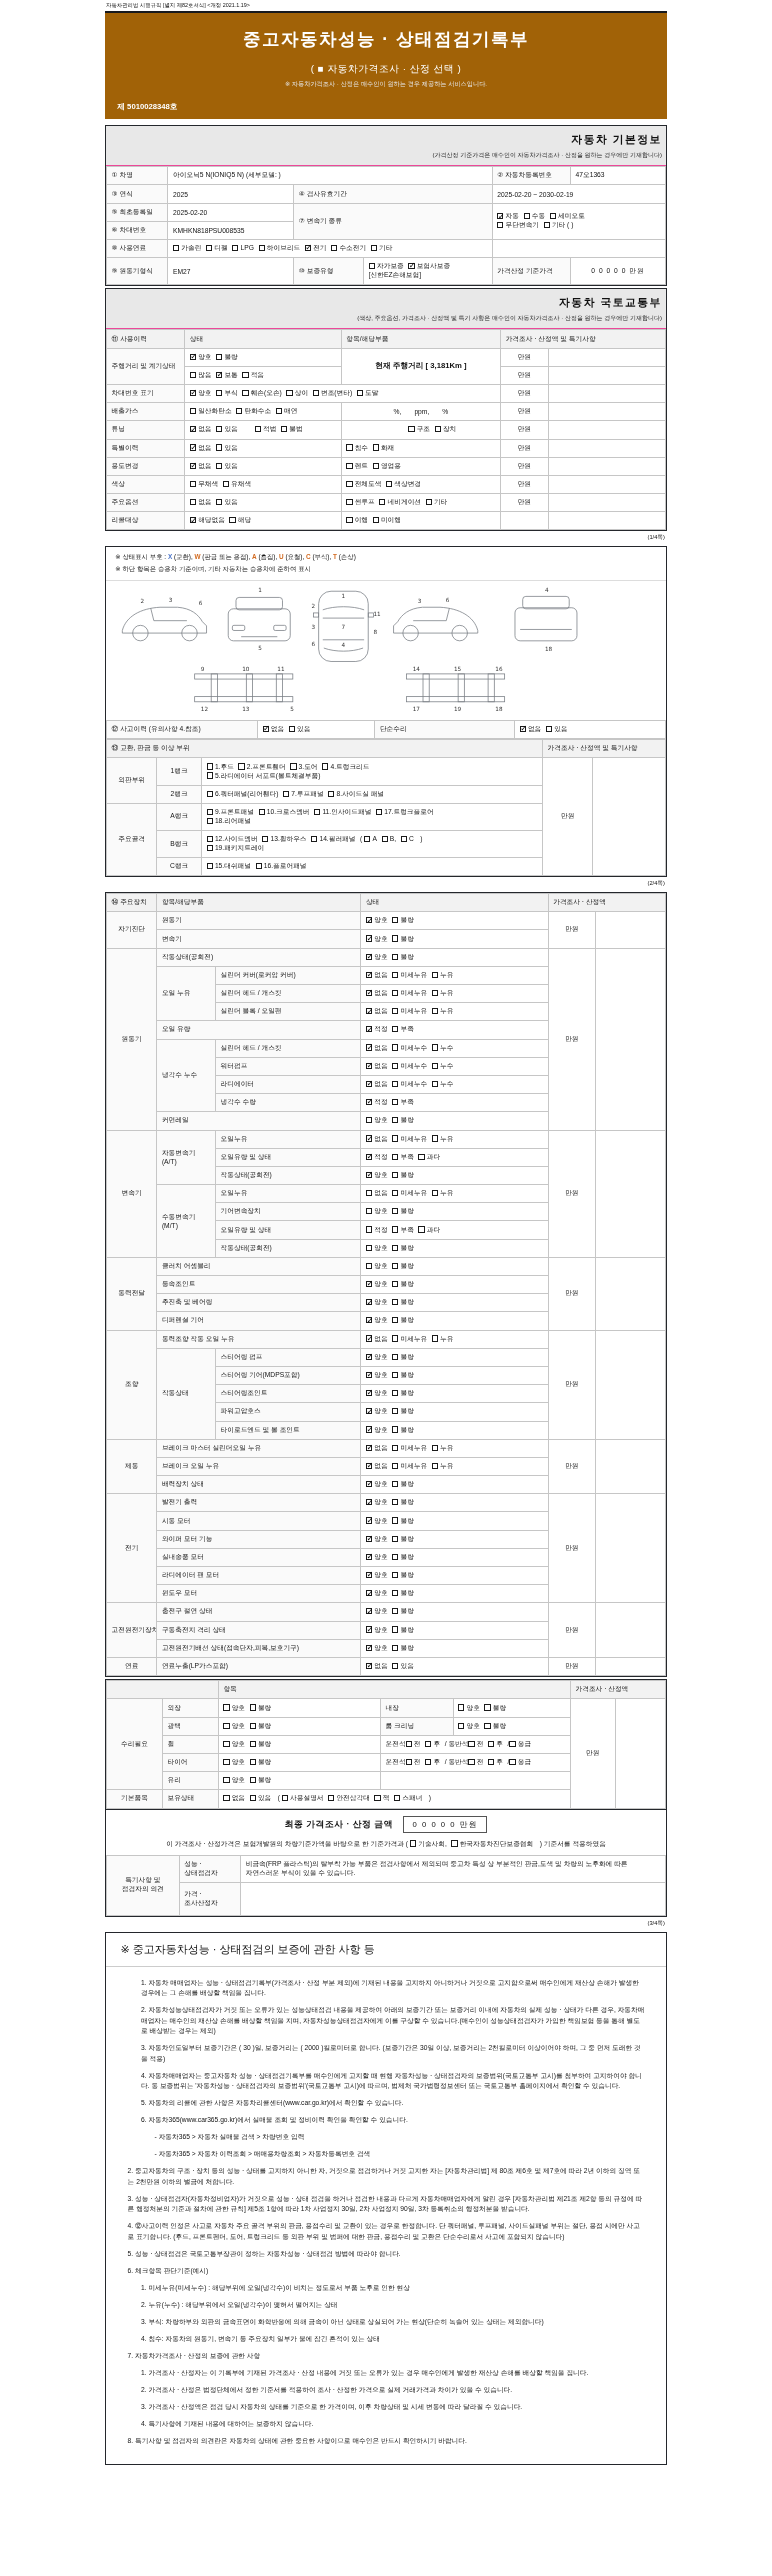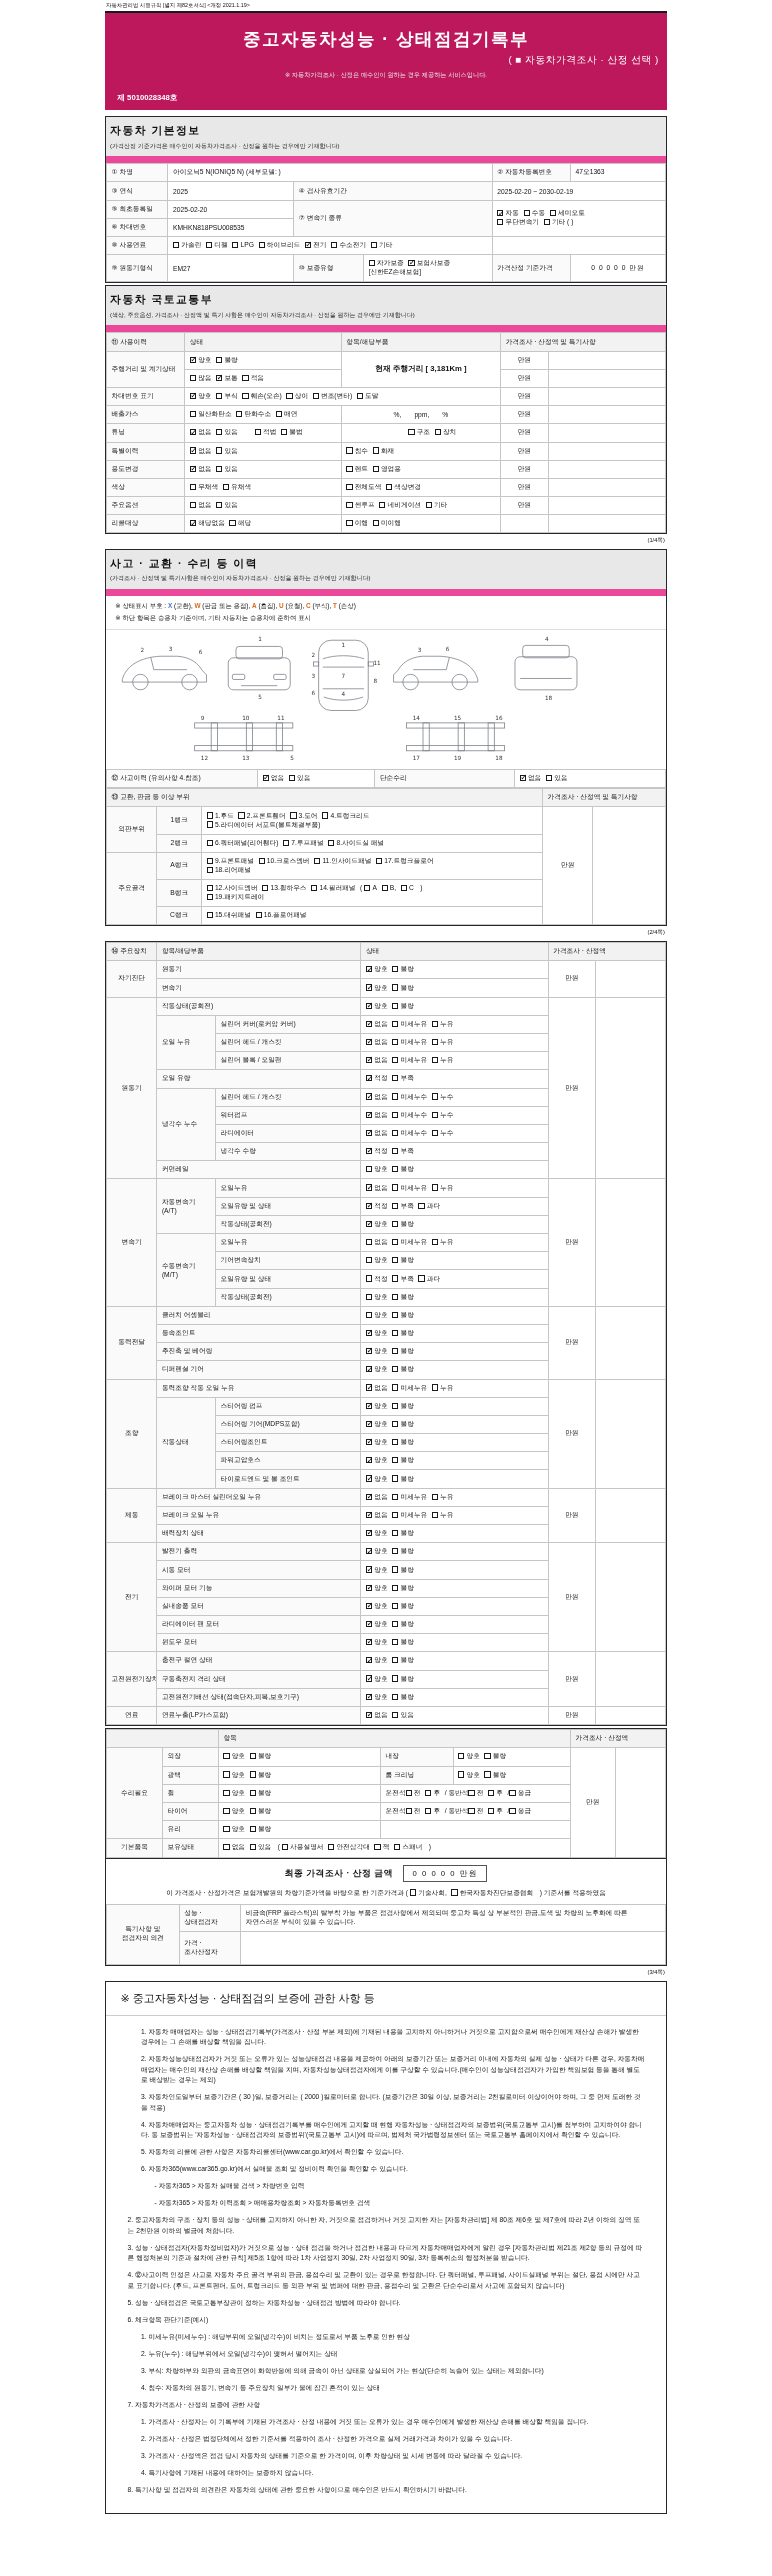--- a/index.html
+++ b/index.html
@@ -1,26 +1,26 @@
 <!DOCTYPE html>
 <html style="font-size:8.2px"><head>
 <meta charset="utf-8">
 <style>
   *{box-sizing:border-box;}
   body{margin:0;background:#ffffff;color:#111;font-family:"Liberation Sans","DejaVu Sans",sans-serif;}
   .wrap{width:562px;margin:0 auto;padding-top:1px;}
   .topnote{font-size:5.4px;padding:1px 1px 1.5px;color:#111;}
-  .hband{background:#be185d;color:#fff;padding:14.4px 8.2px 7.2px;border-top:2.1px solid #17191d;margin-bottom:6.2px;}
+  .hband{background:#a16207;color:#fff;padding:14.4px 8.2px 7.2px;border-top:2.1px solid #17191d;margin-bottom:6.2px;}
   .hband h1{margin:0;text-align:center;font-size:17.5px;letter-spacing:1.5px;font-weight:bold;}
-  .hband .sub1{text-align:right;font-size:9.8px;margin-top:3px;letter-spacing:0.5px;}
+  .hband .sub1{text-align:center;font-size:9.8px;margin-top:12px;letter-spacing:0.5px;}
   .hband .sub2{text-align:center;font-size:6.2px;margin-top:4.6px;color:#e6e6e6;}
   .docno{font-size:7.7px;font-weight:bold;margin-top:12.4px;padding-left:4.1px;}
   .box{border:1.5px solid #24272c;border-left-width:1px;border-right-width:1px;background:#fff;margin:0 0 2.1px;}
   .pagemark{text-align:right;font-size:5.7px;padding:0.5px 2.1px 4.1px;color:#111;}
-  .sechead{background:#e8e8e8;border-bottom:7px solid #ec4899;text-align:left;padding:6.7px 4.1px 5.7px;}
+  .sechead{background:#e8e8e8;border-bottom:1px solid #ec4899;text-align:right;padding:6.7px 4.1px 5.7px;}
   .sechead h2{margin:0;font-size:10.8px;letter-spacing:1.5px;font-weight:bold;}
   .sechead .sub{font-size:6px;margin-top:3.6px;color:#222;}
   table.grid{width:100%;border-collapse:collapse;table-layout:fixed;}
   table.grid td{border:0.5px solid #c6c6c6;padding:4.1px 4.6px;font-size:6.7px;background:#fff;vertical-align:middle;word-break:keep-all;overflow:hidden;}
   table.grid td.th{background:#f2f2f2;}
   table.grid td.lab{background:#fafafa;}
   table.grid td.glab{background:#fafafa;text-align:center;}
   table.grid td.unit{text-align:center;}
   table.grid td.ctr{text-align:center;}
   table.grid td.mil{font-weight:bold;font-size:7.7px;text-align:center;margin-left:47px;}
@@ -202,24 +202,20 @@
             <td class=""><span class="cbw"><span class="cb"></span><span class="cbl">이행</span></span><span class="cbw"><span class="cb"></span><span class="cbl">미이행</span></span></td>
             <td class=""></td>
             <td class=""></td>
           </tr>
         </tbody>
       </table>
   </div>
   <div class="pagemark">(1/4쪽)</div>
 
   <div class="box">
-    <div class="sechead">
-      <h2>사고 · 교환 · 수리 등 이력</h2>
-      <div class="sub">(가격조사 · 산정액 및 특기사항은 매수인이 자동차가격조사 · 산정을 원하는 경우에만 기재합니다)</div>
-    </div>
     <div class="codes" id="legend-codes"><span>※ 상태표시 부호 : </span><span style="color: rgb(74, 116, 201); font-weight: bold;">X</span><span> (교환), </span><span style="color: rgb(210, 105, 30); font-weight: bold;">W</span><span> (판금 또는 용접), </span><span style="color: rgb(210, 105, 30); font-weight: bold;">A</span><span> (흠집), </span><span style="color: rgb(210, 105, 30); font-weight: bold;">U</span><span> (요철), </span><span style="color: rgb(210, 105, 30); font-weight: bold;">C</span><span> (부식), </span><span style="color: rgb(210, 105, 30); font-weight: bold;">T</span><span> (손상)</span></div>
     <div class="codes2">※ 하단 항목은 승용차 기준이며, 기타 자동차는 승용차에 준하여 표시</div>
 
     <div class="dgwrap">
       <svg viewBox="0 0 1060 250">
         <g fill="none" stroke="#7a7f85" stroke-width="1.5">
 
           <g transform="translate(15,15)">
             <path d="M5,75 C12,48 40,32 78,30 L112,30 C138,32 152,44 160,58 L168,66 L168,80 L5,80 Z"></path>
             <circle cx="40" cy="80" r="15"></circle>

